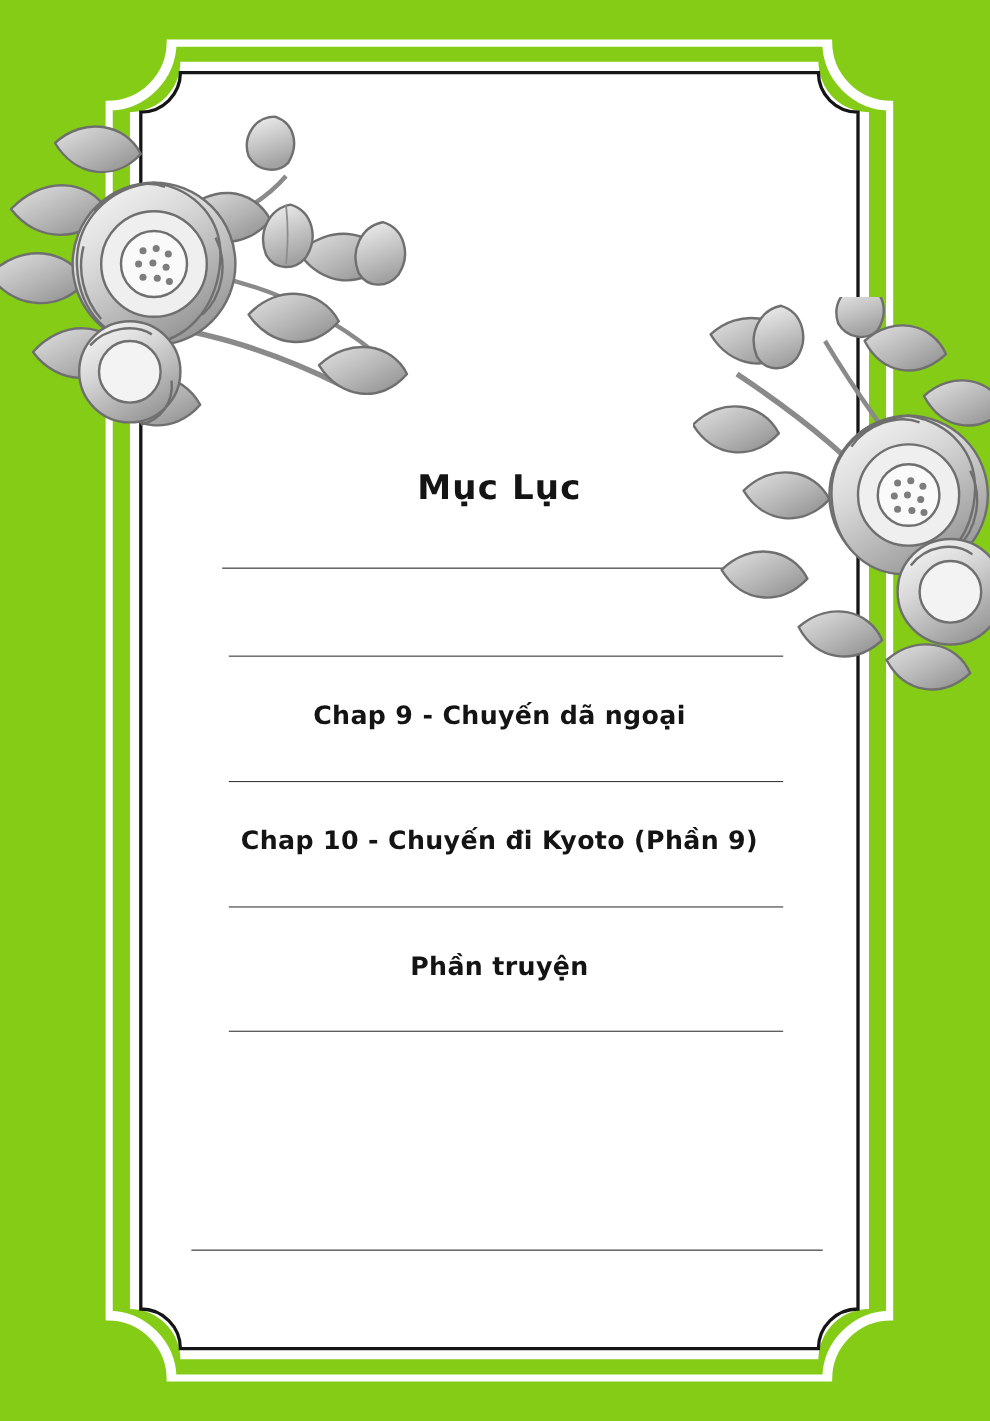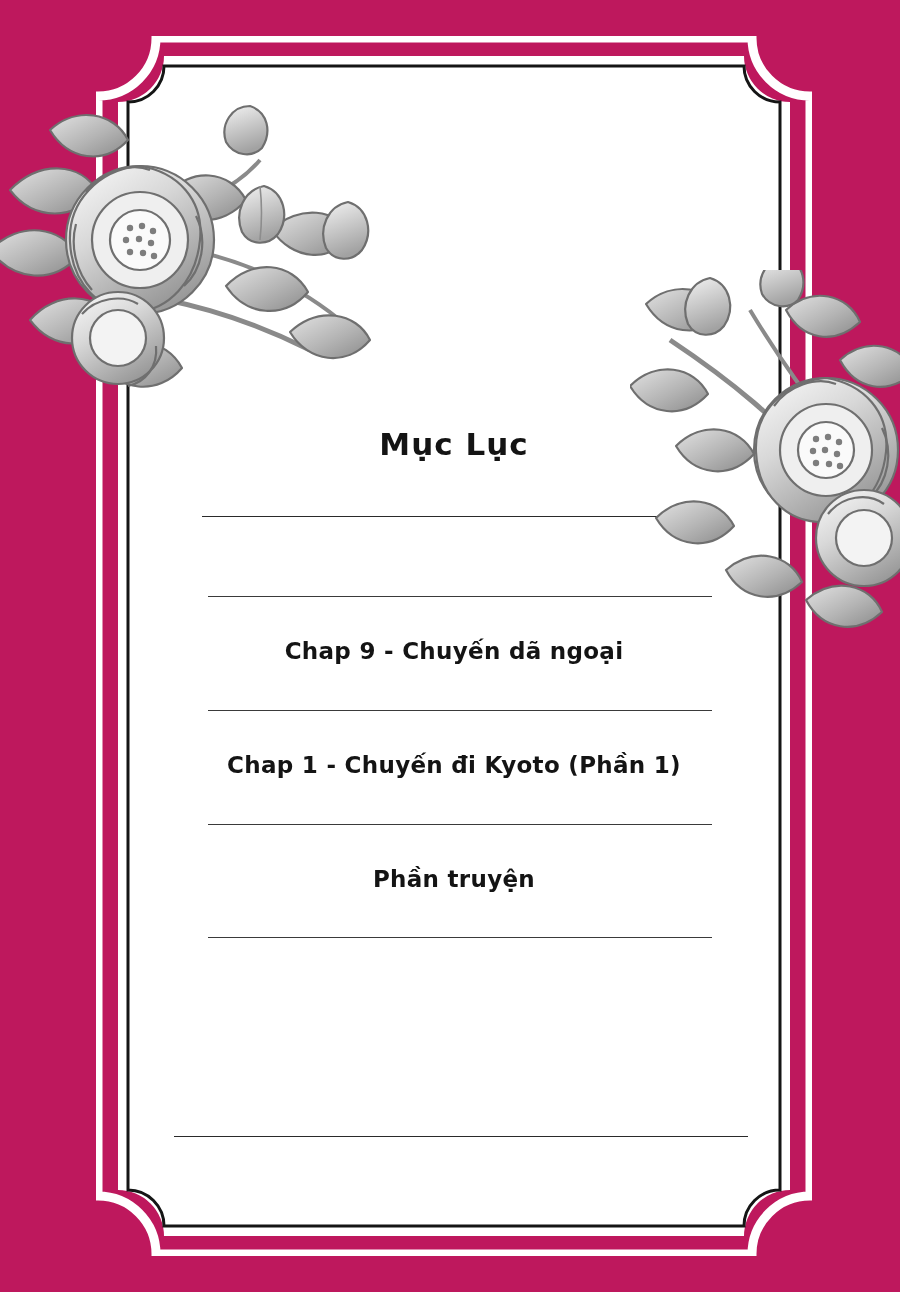--- a/index.html
+++ b/index.html
@@ -12,21 +12,21 @@
     height: 1292px;
     position: relative;
     overflow: hidden;
     font-family: "DejaVu Sans", sans-serif;
   }
 
   
   #page {
     position: absolute;
     inset: 0;
-    background: #be185d;
+    background: #84cc16;
   }
 
   
   .frame-outer {
     position: absolute;
     left: 96px;
     top: 36px;
     width: 716px;
     height: 1220px;
   }
@@ -176,21 +176,21 @@
 
     <div class="toc-list">
 
       <div class="toc-row">
         <div class="divider"></div>
         <div class="label">Chap 9 - Chuyến dã ngoại</div>
       </div>
 
       <div class="toc-row">
         <div class="divider"></div>
-        <div class="label">Chap 1 - Chuyến đi Kyoto (Phần 1)</div>
+        <div class="label">Chap 10 - Chuyến đi Kyoto (Phần 9)</div>
       </div>
 
       <div class="toc-row">
         <div class="divider"></div>
         <div class="label">Phần truyện</div>
         <div class="divider-bottom"></div>
       </div>
 
     </div>
 

